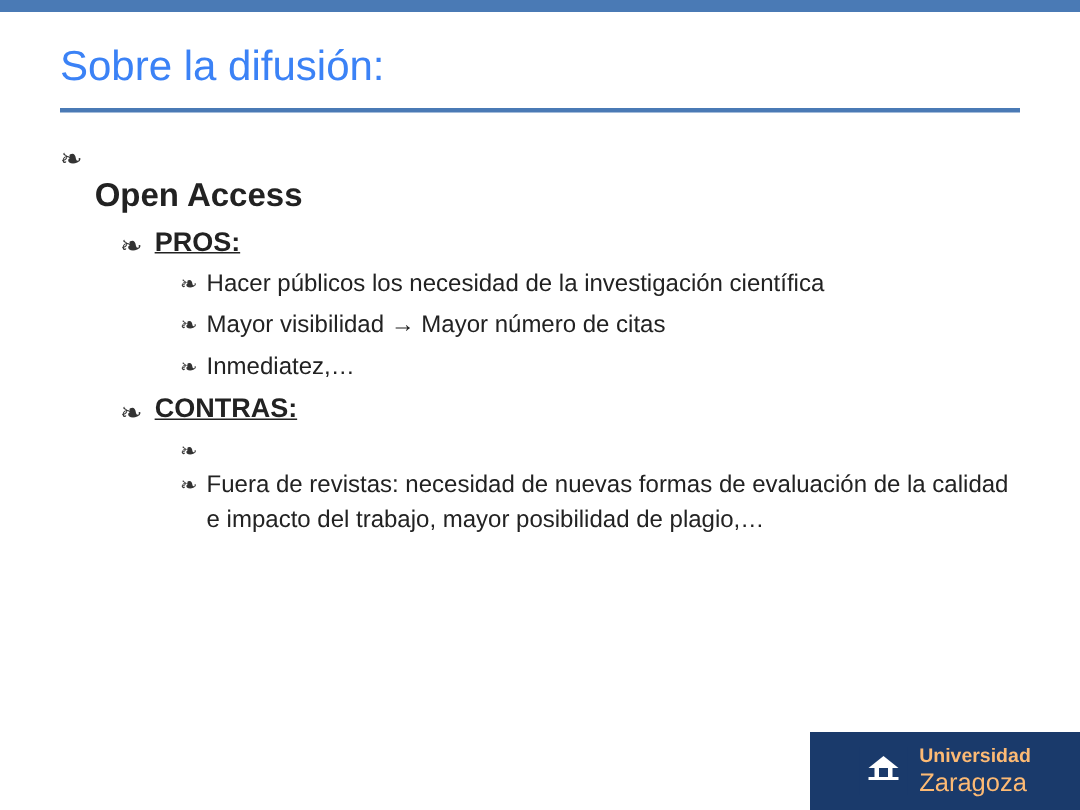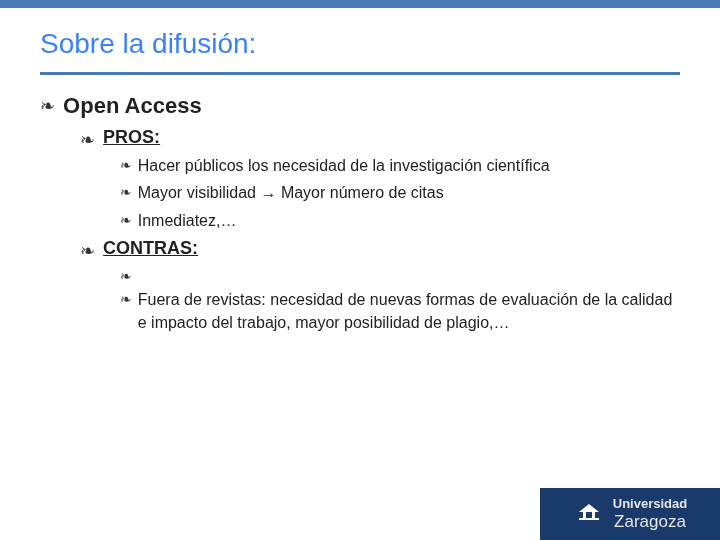--- a/index.html
+++ b/index.html
@@ -47,20 +47,21 @@
       font-size: 18px;
       margin-right: 8px;
       margin-top: 2px;
       flex-shrink: 0;
     }
 
     .main-bullet-text {
       font-size: 22px;
       font-weight: 700;
       color: #222;
+      margin-top: 24px;
     }
 
     .sub-section {
       margin-left: 40px;
       margin-bottom: 6px;
     }
 
     .sub-heading {
       display: flex;
       align-items: flex-start;
@@ -103,23 +104,22 @@
       gap: 8px;
     }
 
     .footer-logo-icon {
       width: 32px;
       height: 32px;
       flex-shrink: 0;
     }
 
     .footer-text {
-      color: #e5e5e5;
+      color: #fdba74;
       line-height: 1.2;
-      text-align: center;
     }
 
     .footer-univ {
       font-size: 13px;
       font-weight: 700;
     }
 
     .footer-city {
       font-size: 17px;
       font-weight: 400;

